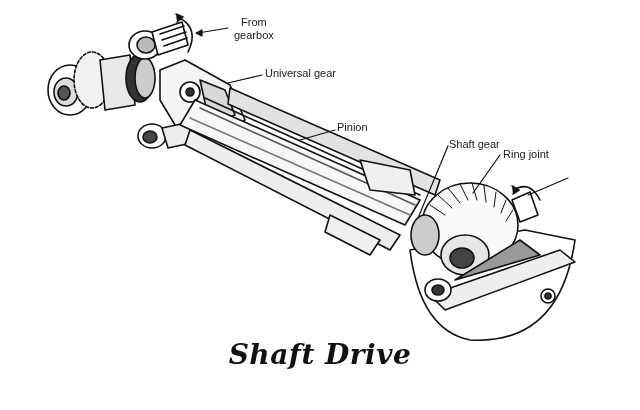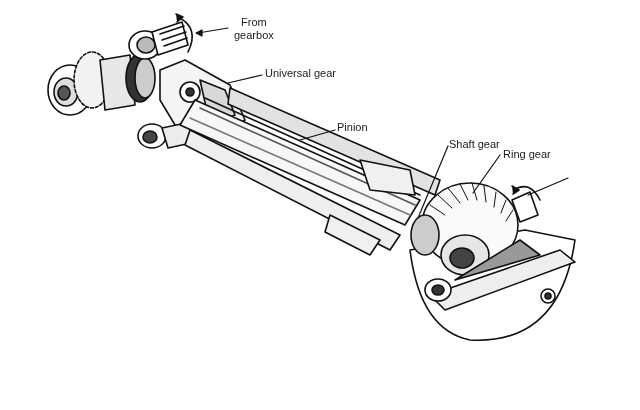--- a/index.html
+++ b/index.html
@@ -113,15 +113,16 @@
     </g>
   </svg>
 
   <div class="label" style="left:234px; top:16px;">
     <div>From</div>
     <div>gearbox</div>
   </div>
   <div class="label" style="left:265px; top:67px;">Universal gear</div>
   <div class="label" style="left:337px; top:121px;">Pinion</div>
   <div class="label" style="left:449px; top:138px;">Shaft gear</div>
-  <div class="label" style="left:503px; top:148px;">Ring gear</div>
+  <div class="label" style="left:503px; top:148px;">Ring joint</div>
 
+  <div class="caption">Shaft Drive</div>
 </div>
 
 </body></html>

